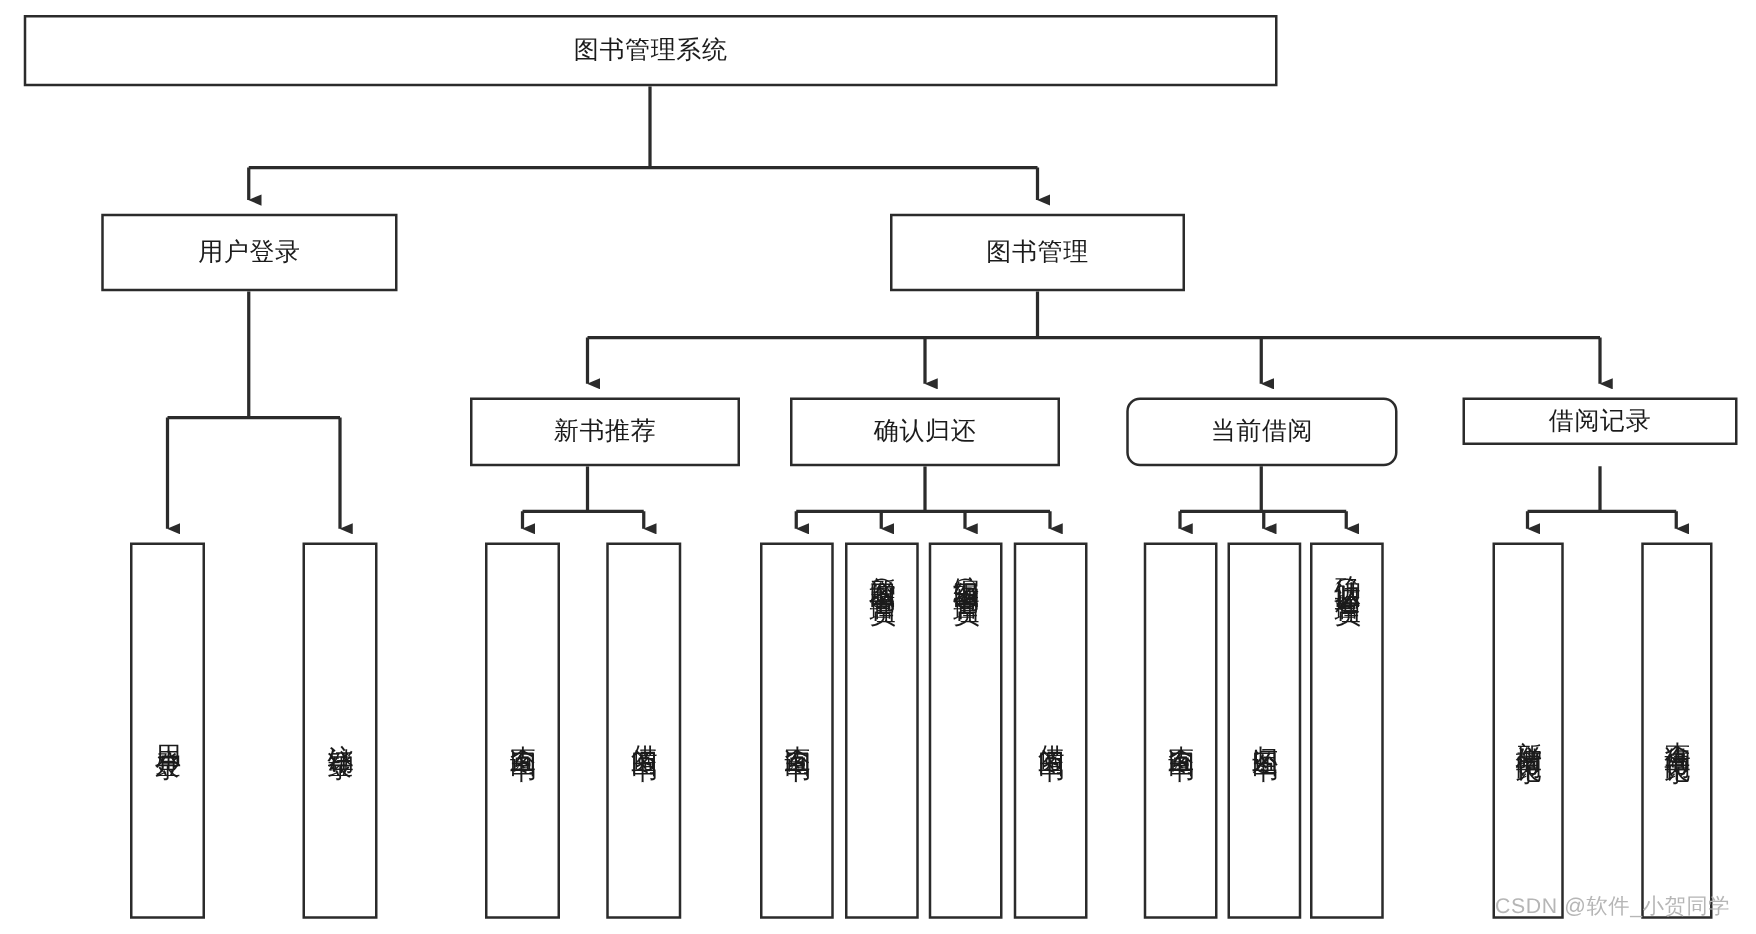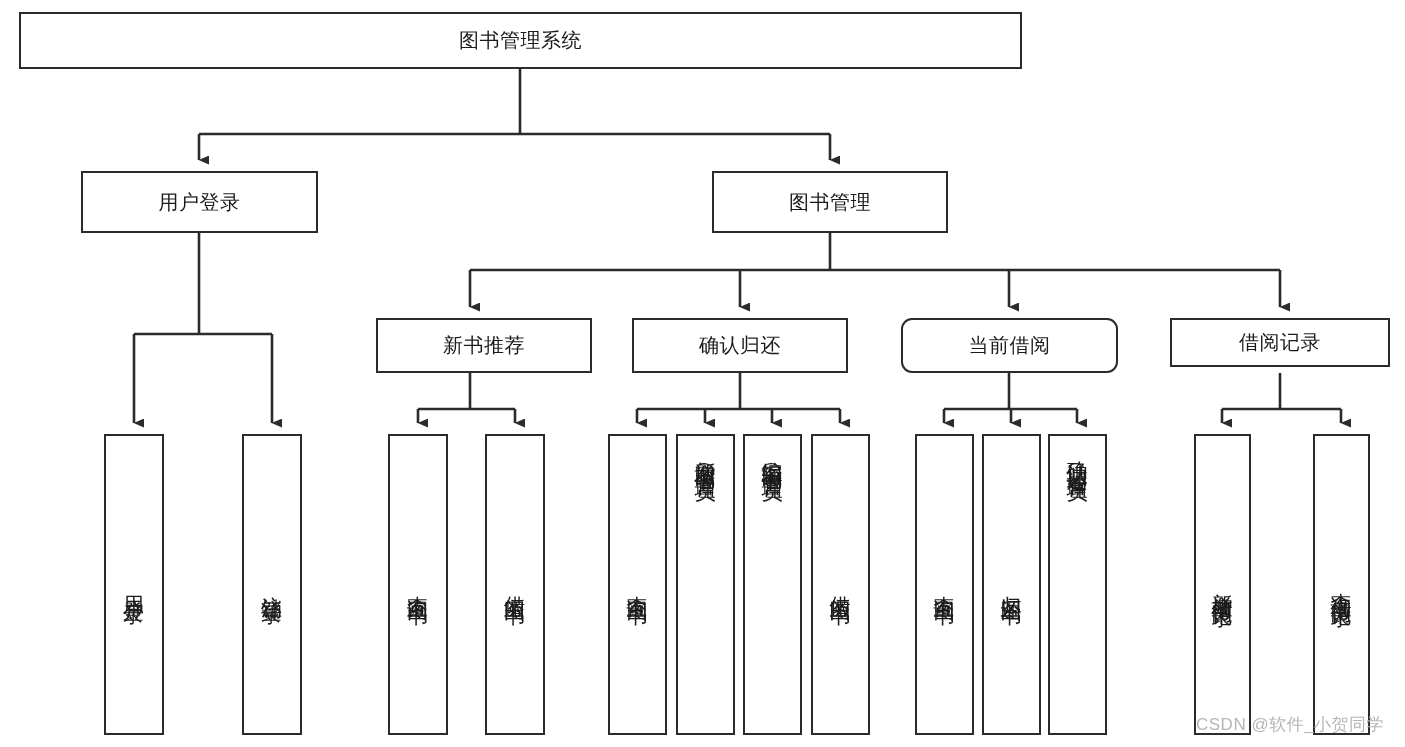--- a/index.html
+++ b/index.html
@@ -151,21 +151,21 @@
 
   <div class="node-box" style="left:362px; top:318px; width:216px; height:55px;margin-left:14px;">
     <span class="node-label">新书推荐</span>
   </div>
   <div class="node-box" style="left:632px; top:318px; width:216px; height:55px;">
     <span class="node-label">确认归还</span>
   </div>
   <div class="node-box" style="left:901px; top:318px; width:217px; height:55px;border-radius:11px;">
     <span class="node-label">当前借阅</span>
   </div>
-  <div class="node-box" style="left:1170px; top:318px; width:220px; height:49px;">
+  <div class="node-box" style="left:1170px; top:318px; width:220px; height:38px;">
     <span class="node-label">借阅记录</span>
   </div>
 
   <div class="node-box vertical centered" style="left:104px; top:434px; width:60px; height:301px;">
     <span class="node-label">用户登录</span>
   </div>
   <div class="node-box vertical centered" style="left:242px; top:434px; width:60px; height:301px;">
     <span class="node-label">注销登录</span>
   </div>
   <div class="node-box vertical centered" style="left:388px; top:434px; width:60px; height:301px;">

